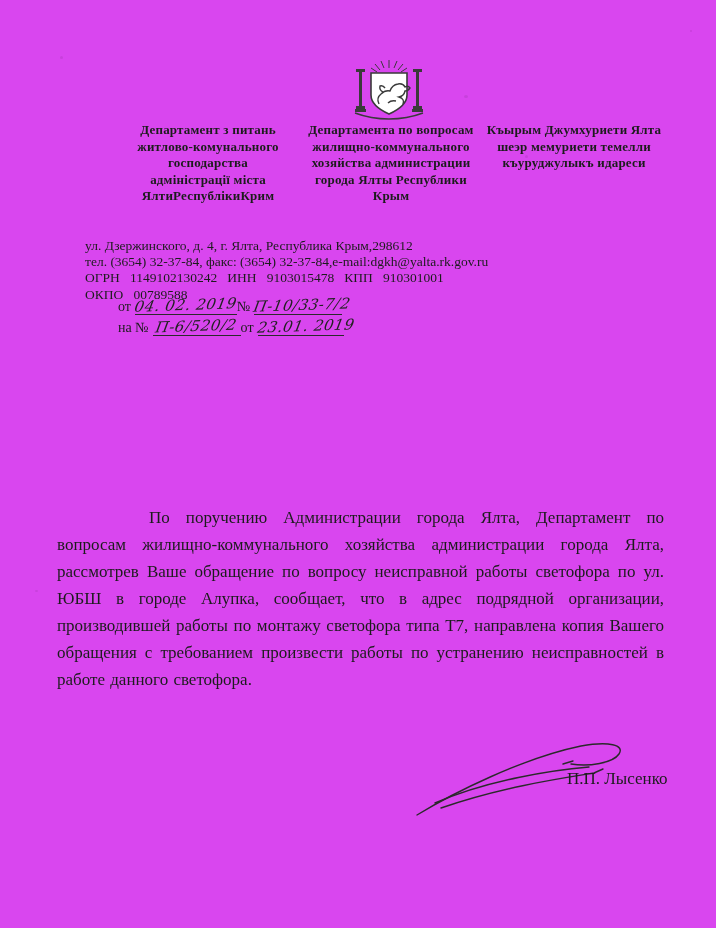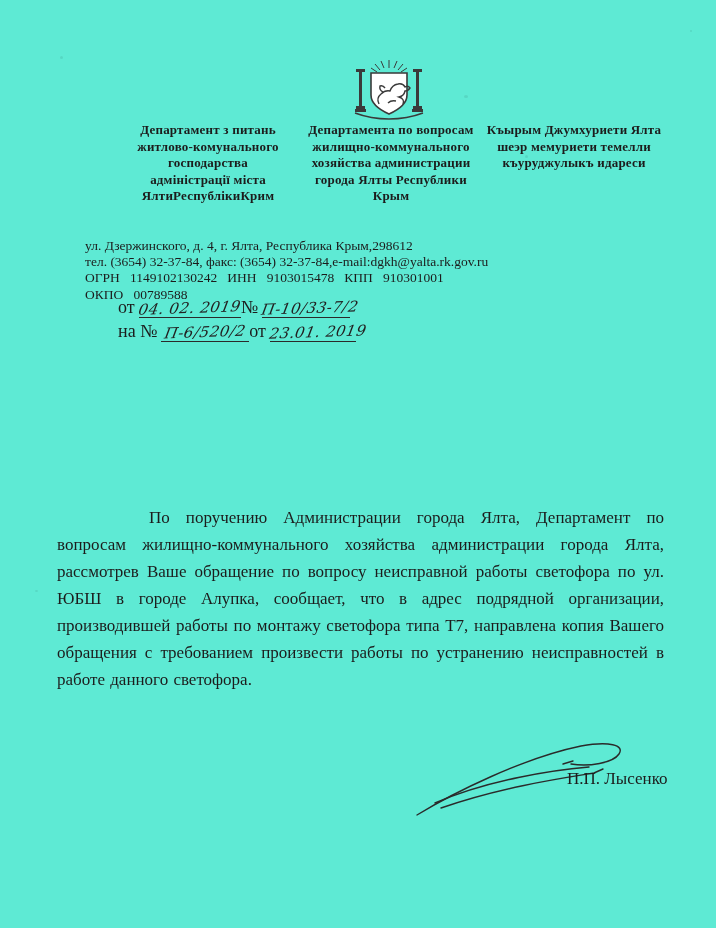--- a/index.html
+++ b/index.html
@@ -4,21 +4,21 @@
 <style>
   html, body {
     margin: 0;
     padding: 0;
     background: #ffffff;
   }
   .page {
     position: relative;
     width: 716px;
     height: 928px;
-    background: #5eead4;
+    background: #d946ef;
     font-family: "Liberation Serif", serif;
     color: #1c1c1c;
     overflow: hidden;
   }
   
   .speck {
     position: absolute;
     border-radius: 50%;
     background: rgba(0,0,0,0.08);
   }
@@ -68,21 +68,21 @@
     width: 260px;
     font-size: 14px;
   }
   .ref-row {
     display: flex;
     align-items: flex-end;
     margin-bottom: 3px;
     white-space: nowrap;
   }
   .ref-label {
-    font-size: 18px;
+    font-size: 14px;
     padding-right: 4px;
   }
   .hand-slot {
     display: inline-block;
     border-bottom: 1px solid #2a2a2a;
     text-align: center;
     line-height: 16px;
   }
   .hand {
     display: inline-block;

